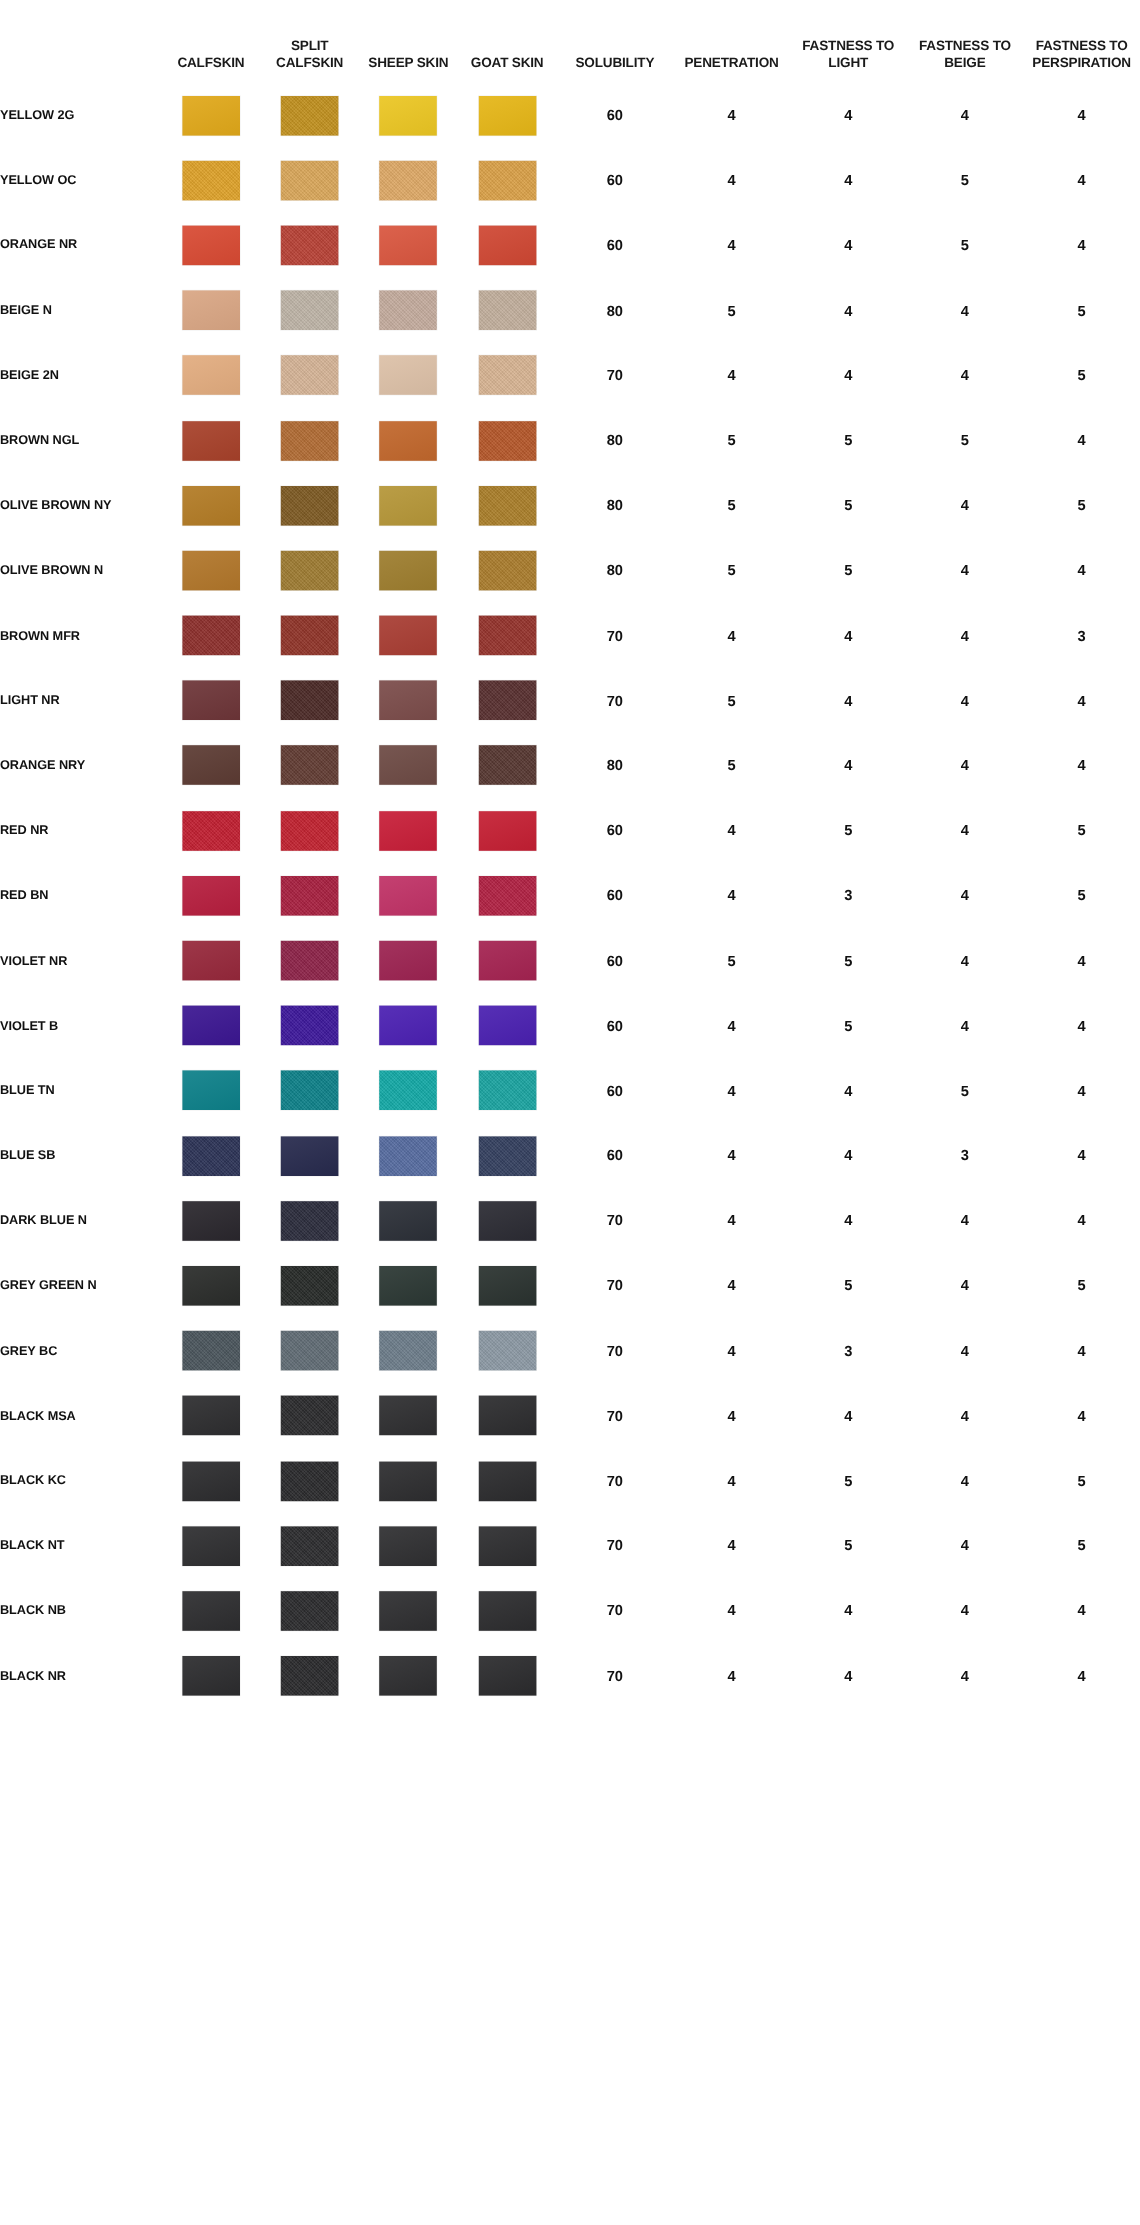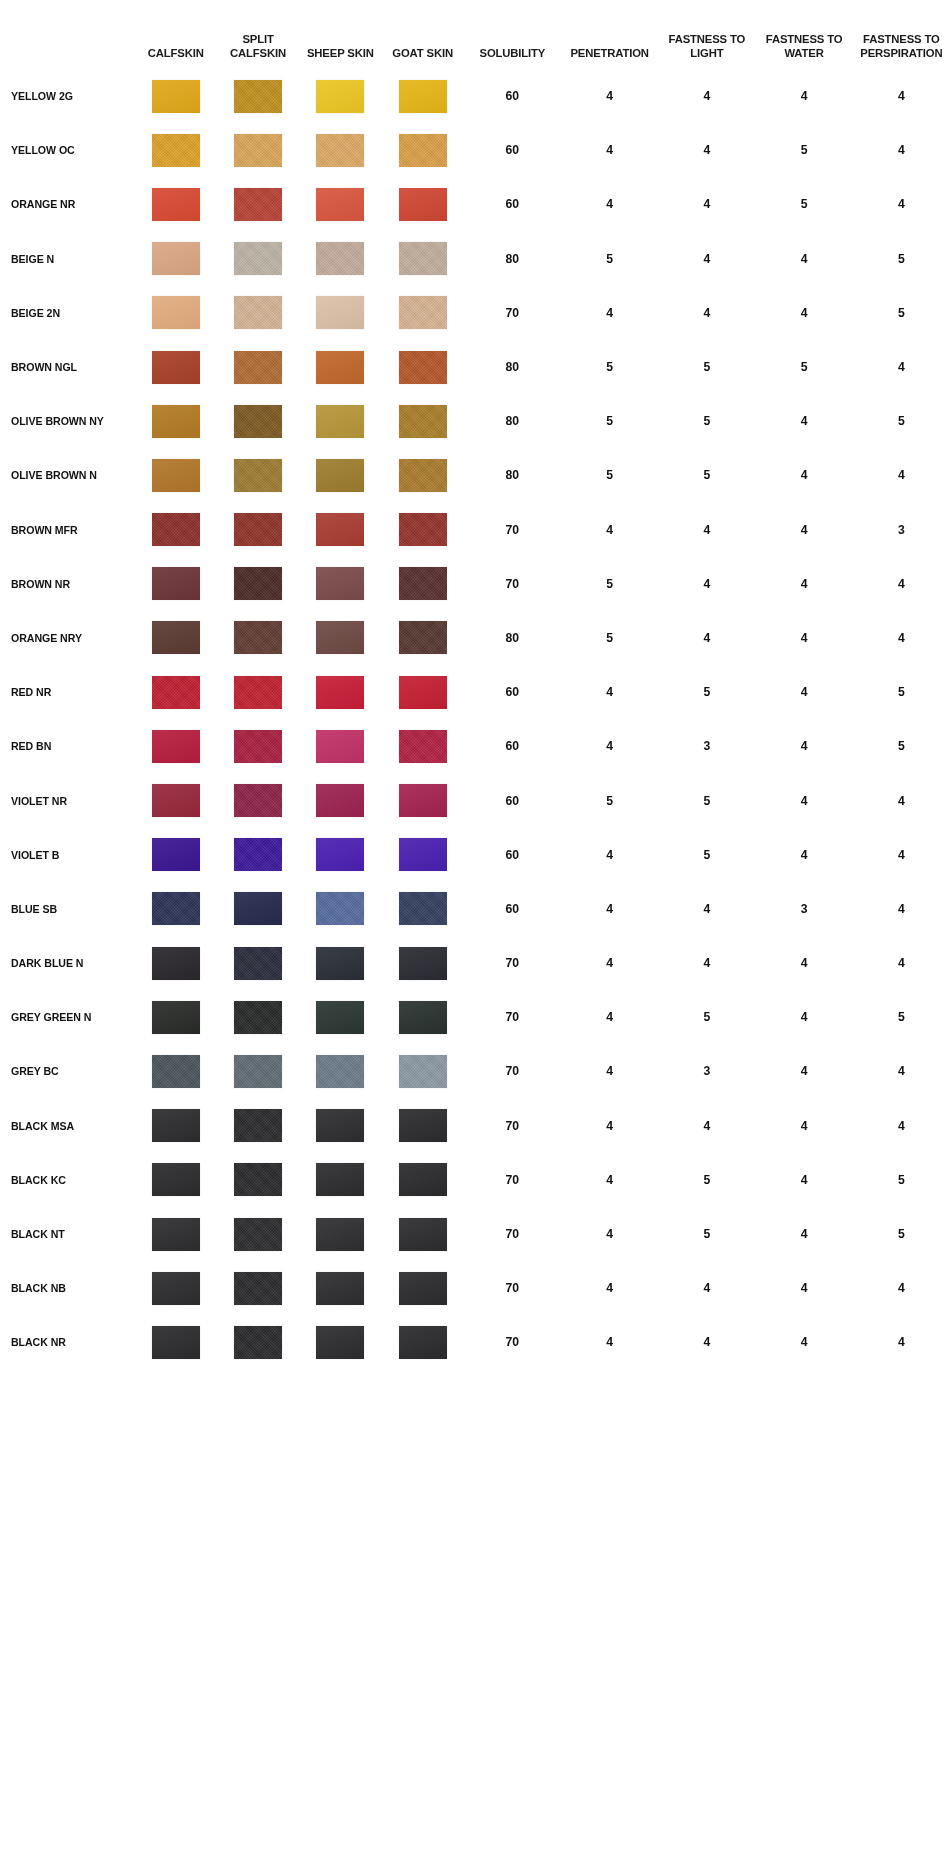--- a/index.html
+++ b/index.html
@@ -46,21 +46,20 @@
   tbody tr { height: 54.2px; }
   td {
     padding: 0;
     vertical-align: middle;
   }
   td.name {
     font-size: 10.6px;
     font-weight: bold;
     letter-spacing: -0.05px;
     text-align: left;
-    padding-left: 11px;
     white-space: nowrap;
     color: #111111;
   }
   td.num {
     font-size: 12.2px;
     font-weight: bold;
     text-align: center;
     color: #111111;
   }
   td.swatch-cell {
@@ -108,21 +107,21 @@
           <th>SHEEP SKIN</th>
           <th>GOAT SKIN</th>
           <th>SOLUBILITY</th>
           <th>PENETRATION</th>
           <th>
             <div class="h-sub">FASTNESS TO</div>
             <div class="h-sub">LIGHT</div>
           </th>
           <th>
             <div class="h-sub">FASTNESS TO</div>
-            <div class="h-sub">WATER</div>
+            <div class="h-sub">BEIGE</div>
           </th>
           <th>
             <div class="h-sub">FASTNESS TO</div>
             <div class="h-sub">PERSPIRATION</div>
           </th>
         </tr>
     </thead>
     <tbody id="table-body">
         <tr>
           <td class="name">YELLOW 2G</td>
@@ -226,21 +225,21 @@
           <td class="swatch-cell"><span class="swatch grain" style="background-color: rgb(143, 52, 41);"></span></td>
           <td class="swatch-cell"><span class="swatch smooth" style="background-color: rgb(168, 61, 51);"></span></td>
           <td class="swatch-cell"><span class="swatch grain" style="background-color: rgb(148, 51, 44);"></span></td>
           <td class="num">70</td>
           <td class="num">4</td>
           <td class="num">4</td>
           <td class="num">4</td>
           <td class="num">3</td>
         </tr>
         <tr>
-          <td class="name">BROWN NR</td>
+          <td class="name">LIGHT NR</td>
           <td class="swatch-cell"><span class="swatch smooth" style="background-color: rgb(109, 53, 56);"></span></td>
           <td class="swatch-cell"><span class="swatch grain" style="background-color: rgb(75, 42, 39);"></span></td>
           <td class="swatch-cell"><span class="swatch smooth" style="background-color: rgb(123, 76, 74);"></span></td>
           <td class="swatch-cell"><span class="swatch grain" style="background-color: rgb(88, 48, 48);"></span></td>
           <td class="num">70</td>
           <td class="num">5</td>
           <td class="num">4</td>
           <td class="num">4</td>
           <td class="num">4</td>
         </tr>
@@ -298,20 +297,32 @@
           <td class="swatch-cell"><span class="swatch grain" style="background-color: rgb(61, 24, 154);"></span></td>
           <td class="swatch-cell"><span class="swatch smooth" style="background-color: rgb(75, 32, 178);"></span></td>
           <td class="swatch-cell"><span class="swatch smooth" style="background-color: rgb(74, 32, 176);"></span></td>
           <td class="num">60</td>
           <td class="num">4</td>
           <td class="num">5</td>
           <td class="num">4</td>
           <td class="num">4</td>
         </tr>
         <tr>
+          <td class="name">BLUE TN</td>
+          <td class="swatch-cell"><span class="swatch smooth" style="background-color: rgb(13, 128, 137);"></span></td>
+          <td class="swatch-cell"><span class="swatch grain" style="background-color: rgb(14, 128, 136);"></span></td>
+          <td class="swatch-cell"><span class="swatch grain" style="background-color: rgb(20, 168, 165);"></span></td>
+          <td class="swatch-cell"><span class="swatch grain" style="background-color: rgb(27, 163, 160);"></span></td>
+          <td class="num">60</td>
+          <td class="num">4</td>
+          <td class="num">4</td>
+          <td class="num">5</td>
+          <td class="num">4</td>
+        </tr>
+        <tr>
           <td class="name">BLUE SB</td>
           <td class="swatch-cell"><span class="swatch grain" style="background-color: rgb(44, 51, 86);"></span></td>
           <td class="swatch-cell"><span class="swatch smooth" style="background-color: rgb(39, 42, 77);"></span></td>
           <td class="swatch-cell"><span class="swatch grain" style="background-color: rgb(86, 107, 159);"></span></td>
           <td class="swatch-cell"><span class="swatch grain" style="background-color: rgb(52, 64, 95);"></span></td>
           <td class="num">60</td>
           <td class="num">4</td>
           <td class="num">4</td>
           <td class="num">3</td>
           <td class="num">4</td>

